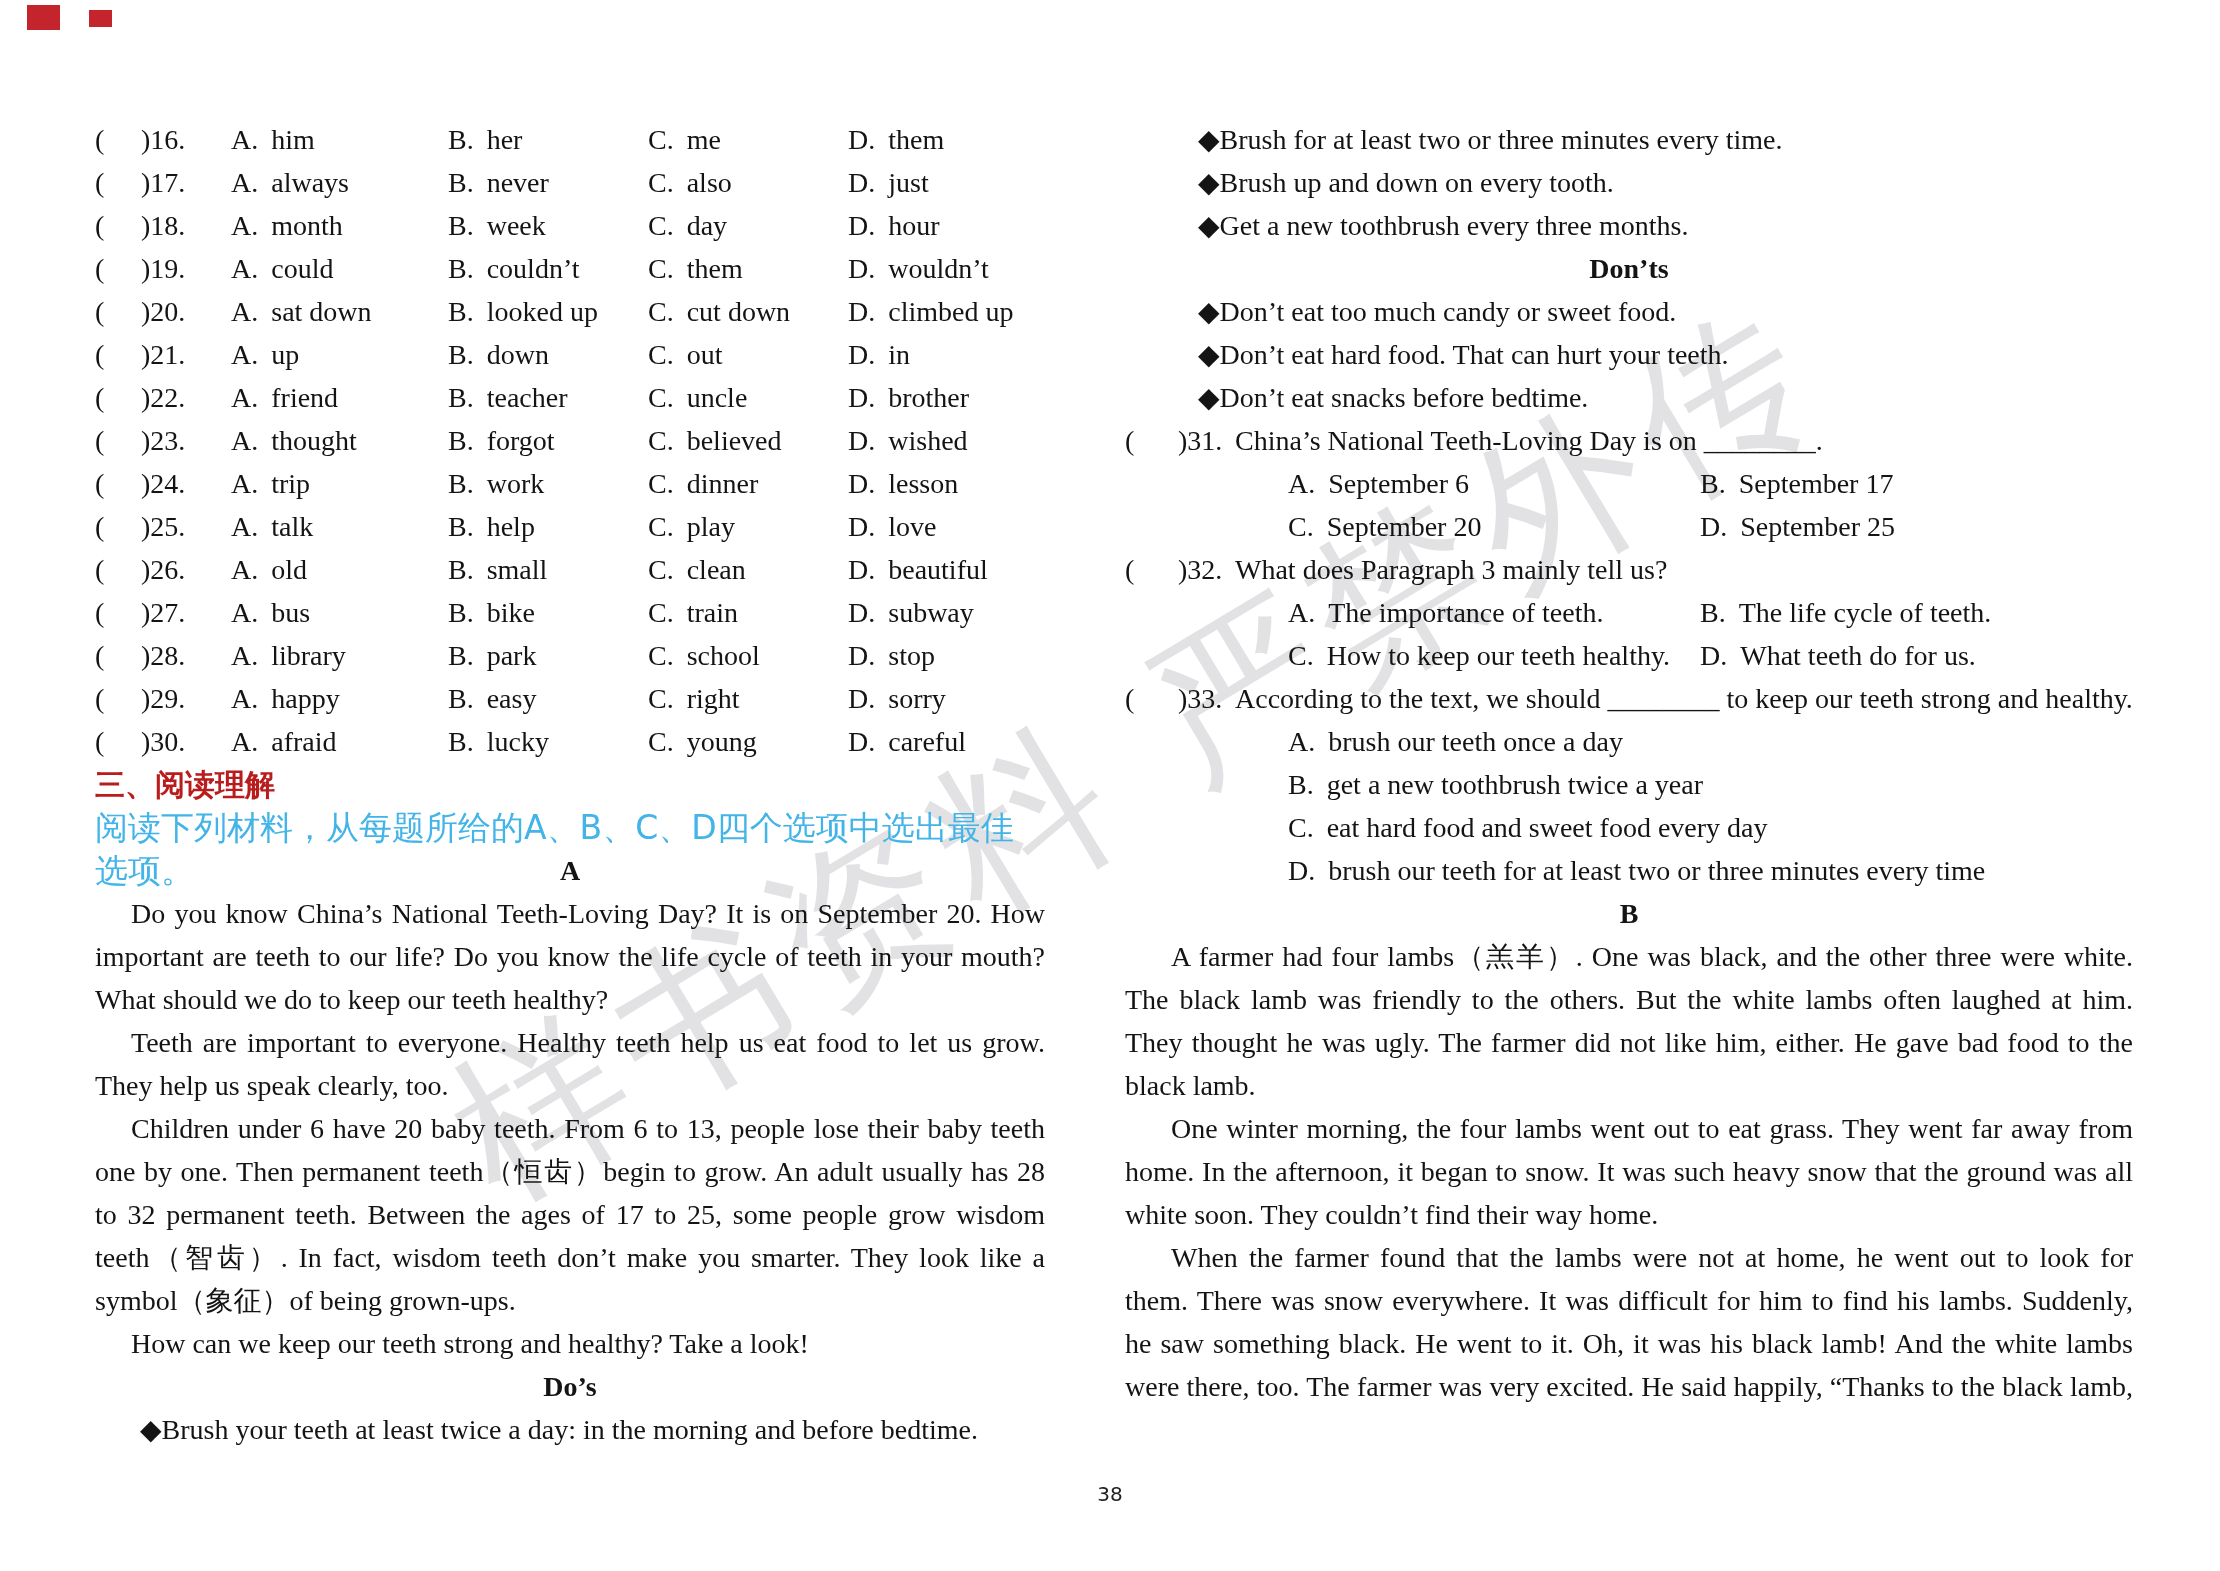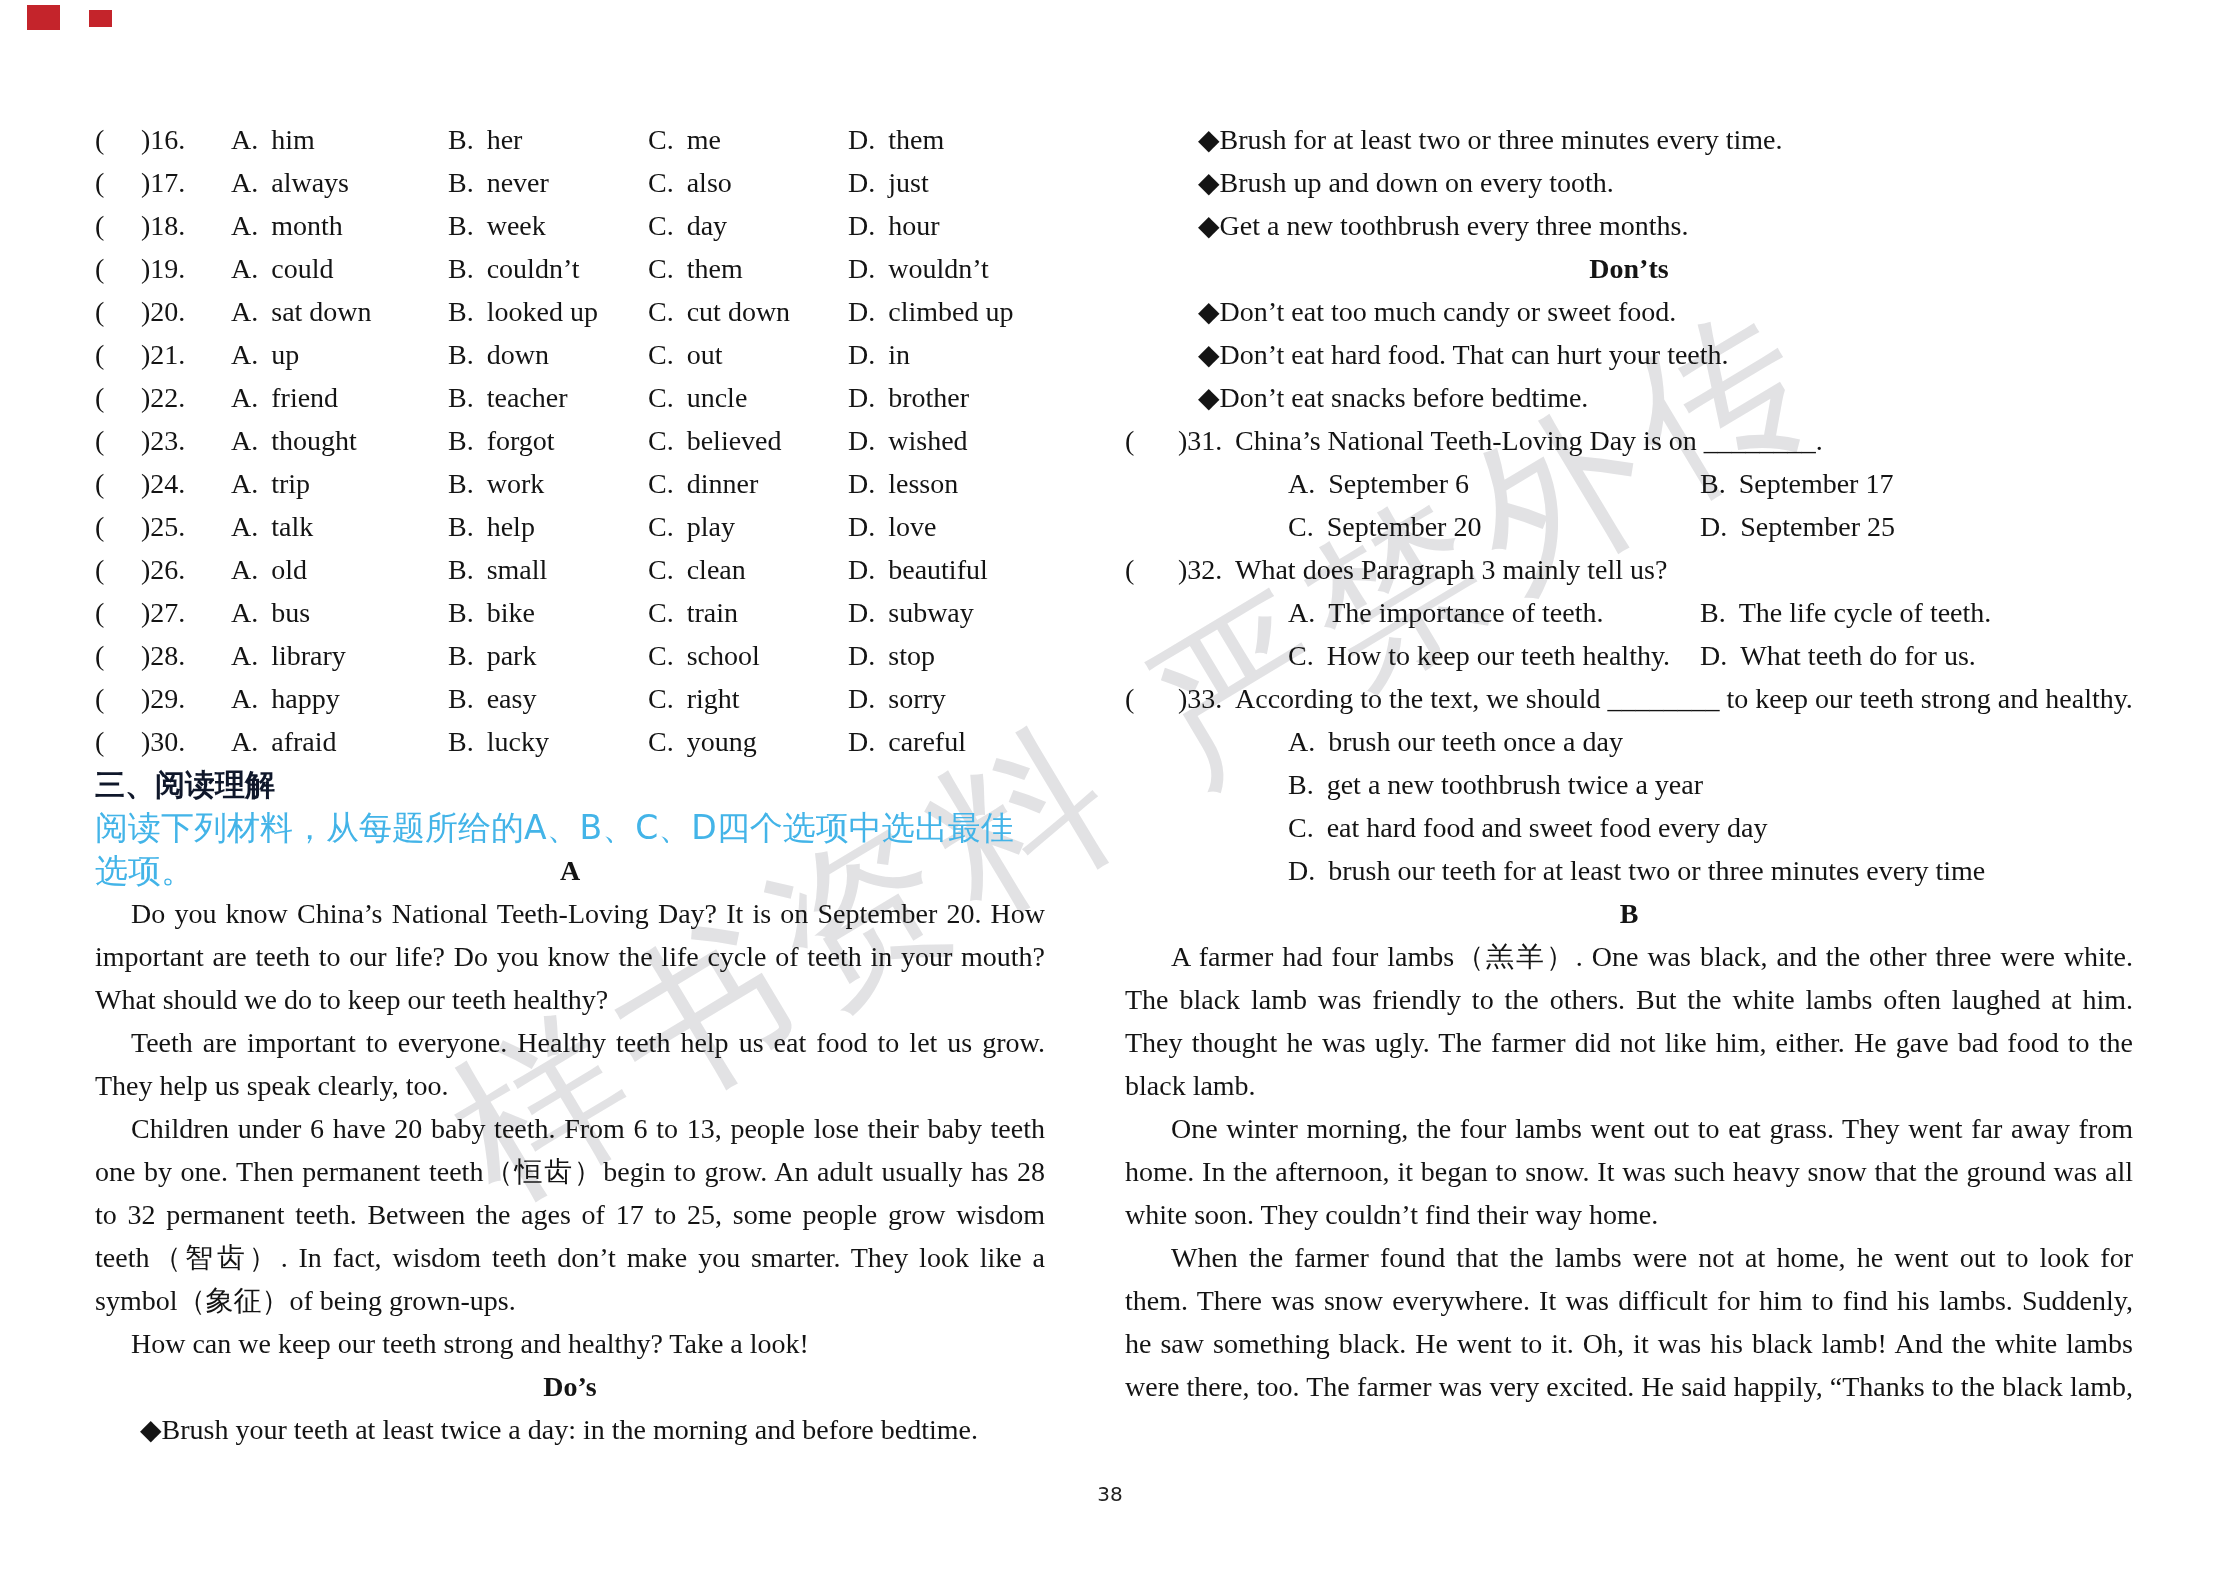--- a/index.html
+++ b/index.html
@@ -24,21 +24,21 @@
   
   .col{position:absolute;top:118px;line-height:43px;z-index:1}
   .col-left{left:95px;width:950px}
   .col-right{left:1125px;width:1008px}
   
   .crow{display:grid;grid-template-columns:46px 90px 217px 200px 200px 1fr;height:43px}
   .w{white-space:nowrap}
   .ltr{margin-right:13px}
   
   .sec-title{
-    color:#0f172a;font-family:"DejaVu Sans","Liberation Sans",sans-serif;
+    color:#b91c1c;font-family:"DejaVu Sans","Liberation Sans",sans-serif;
     font-weight:bold;font-size:30px;height:43px;
   }
   .sec-instr{
     color:#43b4e8;font-family:"DejaVu Sans","Liberation Sans",sans-serif;
     font-size:33px;height:43px;
   }
   
   .center{text-align:center;font-weight:bold}
   .para{text-align:justify;text-indent:36px}
   .para-b{text-align:justify;text-indent:46px}

